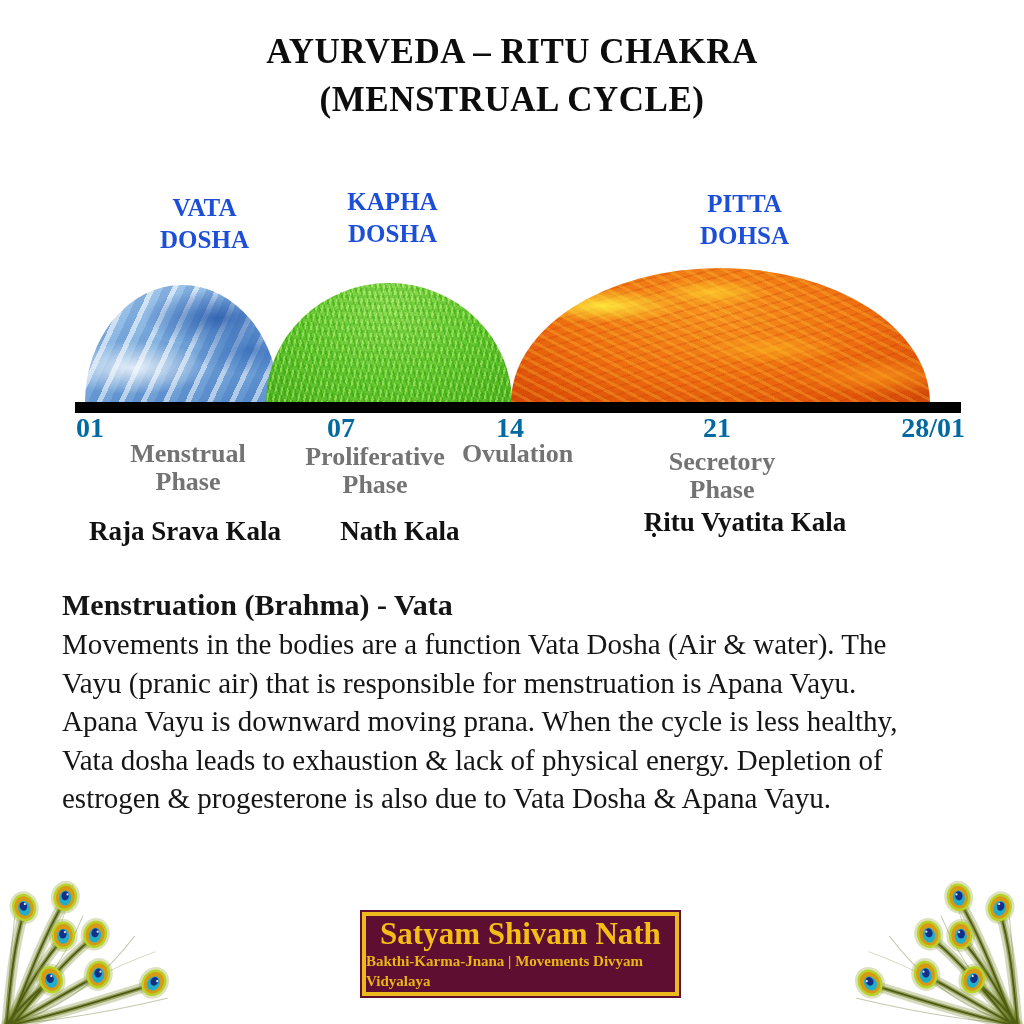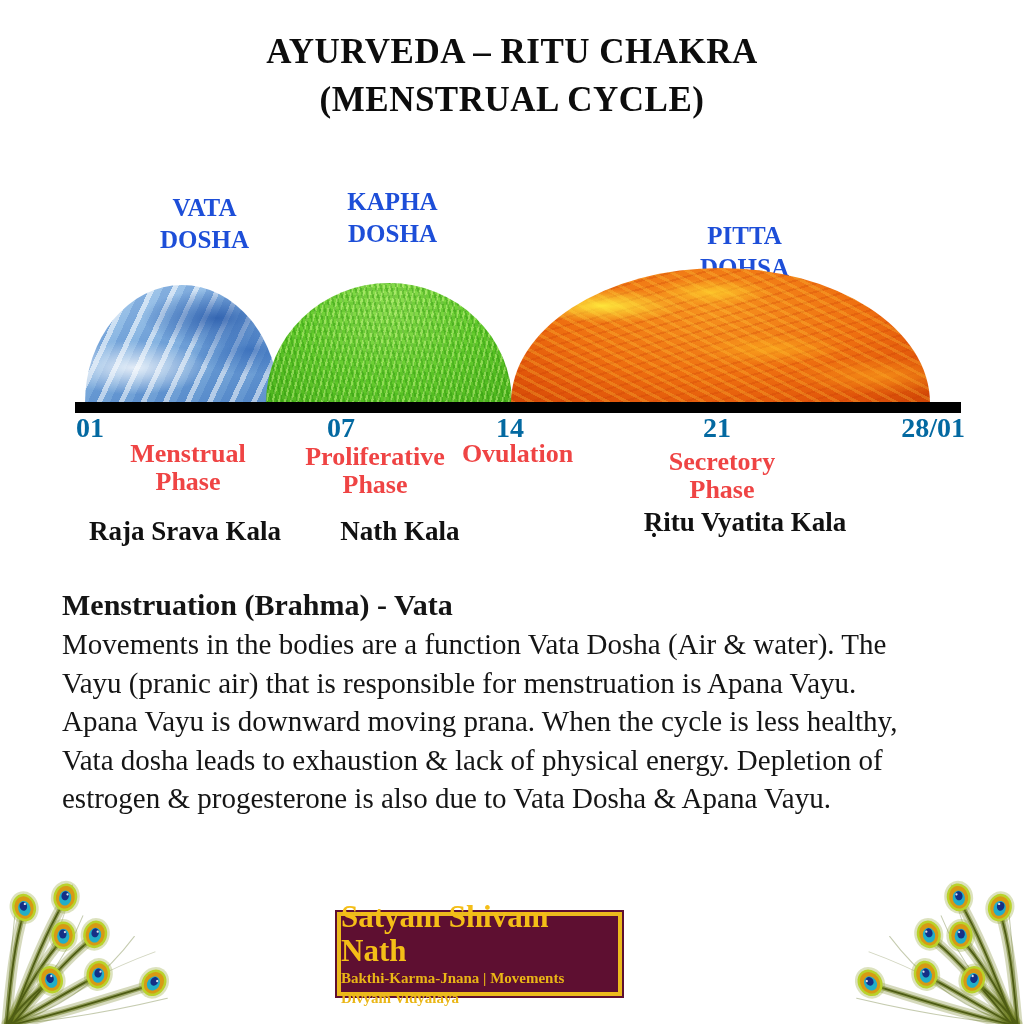--- a/index.html
+++ b/index.html
@@ -14,21 +14,21 @@
   .title {
     position:absolute; top:28px; left:0; width:1024px;
     text-align:center; color:#0d0d0d;
   }
   .title .line { font-weight:bold; font-size:35px; line-height:48px; letter-spacing:0.5px; }
 
   
   .dosha { position:absolute; text-align:center; color:#1d4ed8; font-weight:bold; font-size:25px; line-height:32px; }
   .dosha.vata  { left:122px; top:192px; width:165px; }
   .dosha.kapha { left:310px; top:186px; width:165px; }
-  .dosha.pitta { left:662px; top:188px; width:165px;margin-top:32px; }
+  .dosha.pitta { left:662px; top:188px; width:165px; }
 
   
   .dome {
     position:absolute; bottom:621px; 
     border-radius:50% 50% 0 0 / 100% 100% 0 0;
   }
   .dome.water {
     left:85px; width:194px; height:118px;
     background:
       radial-gradient(ellipse 55% 35% at 68% 28%, rgba(40,90,170,.85), rgba(40,90,170,0) 70%),
@@ -60,38 +60,38 @@
   
   .timeline-bar { position:absolute; left:75px; top:402px; width:886px; height:11px; background:#000; }
   .tick { position:absolute; top:412px; font-weight:bold; font-size:28px; color:#0369a1; width:120px; }
   .tick.t0 { left:76px;  text-align:left;   width:60px; }
   .tick.t1 { left:235px; text-align:right; }
   .tick.t2 { left:450px; text-align:center; }
   .tick.t3 { left:657px; text-align:center; }
   .tick.t4 { left:845px; text-align:right;  }
 
   
-  .phase { position:absolute; text-align:center; font-weight:bold; font-size:26px; line-height:28px; color:#ef4444; }
+  .phase { position:absolute; text-align:center; font-weight:bold; font-size:26px; line-height:28px; color:#737373; }
   .phase.p0 { left:98px;  top:440px; width:180px; }
   .phase.p1 { left:275px; top:443px; width:200px; }
   .phase.p2 { left:445px; top:440px; width:145px; }
   .phase.p3 { left:632px; top:448px; width:180px; }
   .kala { position:absolute; text-align:center; font-weight:bold; font-size:27px; color:#111; }
   .kala.k0 { left:80px;  top:516px; width:210px; }
   .kala.k1 { left:295px; top:516px; width:210px; }
   .kala.k2 { left:620px; top:507px; width:250px; }
 
   
   .body-block { position:absolute; left:62px; top:585px; width:868px; color:#151515; }
   .body-block h2 { font-size:30px; font-weight:bold; line-height:40px; }
   .body-block p  { font-size:29px; line-height:38.5px; }
 
   
   .logo {
-    position:absolute; left:337px; top:912px; width:285px; height:84px;
+    position:absolute; left:362px; top:912px; width:317px; height:84px;
     background:#5e0f31; border:4px solid #ecba1d;
     box-shadow:0 0 0 2px #5e0f31;
     display:flex; flex-direction:column; align-items:center; justify-content:center;
   }
   .logo .logo-title { color:#f4be17; font-weight:bold; font-size:31px; line-height:34px; }
   .logo .logo-sub   { color:#eab616; font-weight:bold; font-size:15px; line-height:20px; }
 
   
   .feather { position:absolute; width:176px; height:170px; bottom:0; }
   .feather.left  { left:0; }

